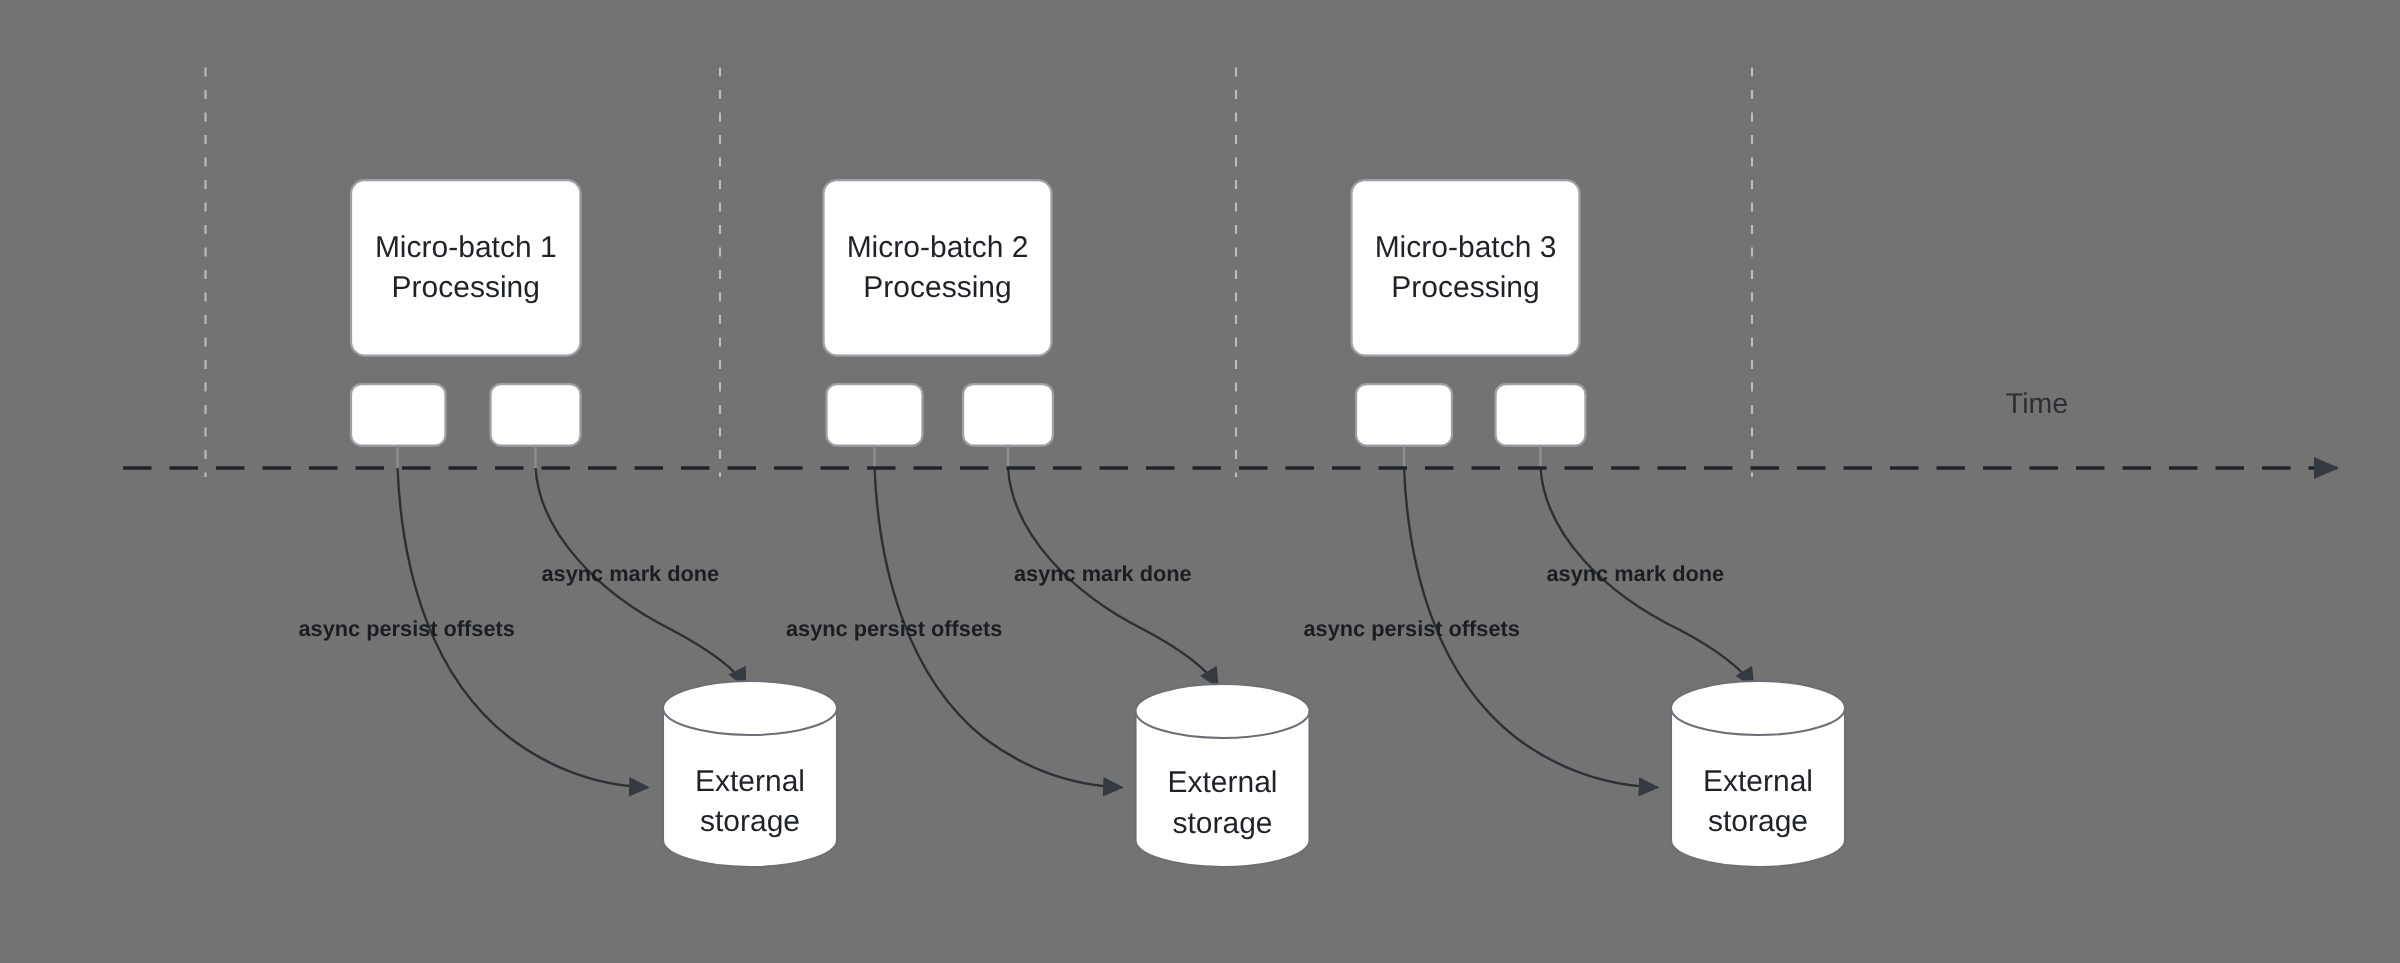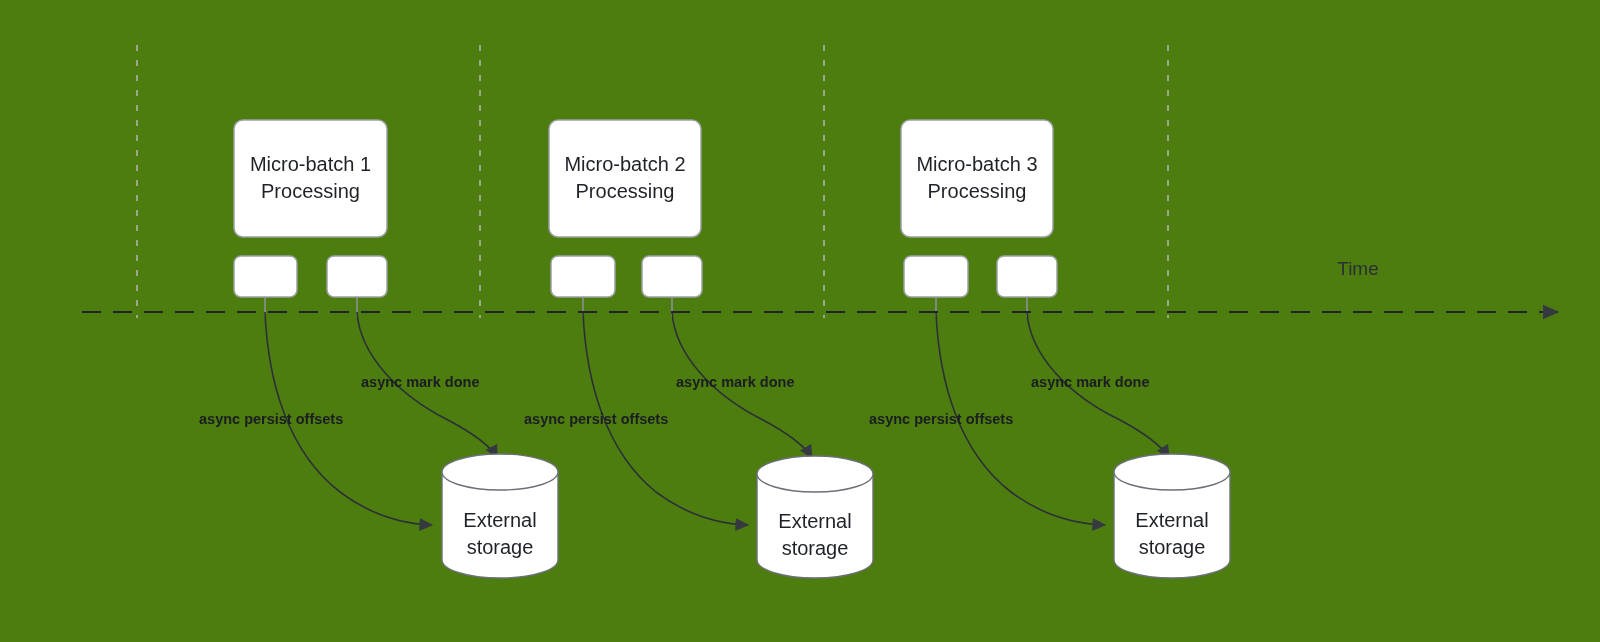--- a/index.html
+++ b/index.html
@@ -9,21 +9,21 @@
     background: #ffffff;
   }
   body {
     font-family: "Liberation Sans", sans-serif;
     -webkit-font-smoothing: antialiased;
   }
   #diagram-root {
     position: relative;
     width: 1600px;
     height: 642px;
-    background: #4d7c0f;
+    background: #737373;
     overflow: hidden;
   }
   svg#diagram-svg {
     position: absolute;
     left: 0;
     top: 0;
     width: 1600px;
     height: 642px;
     display: block;
   }

